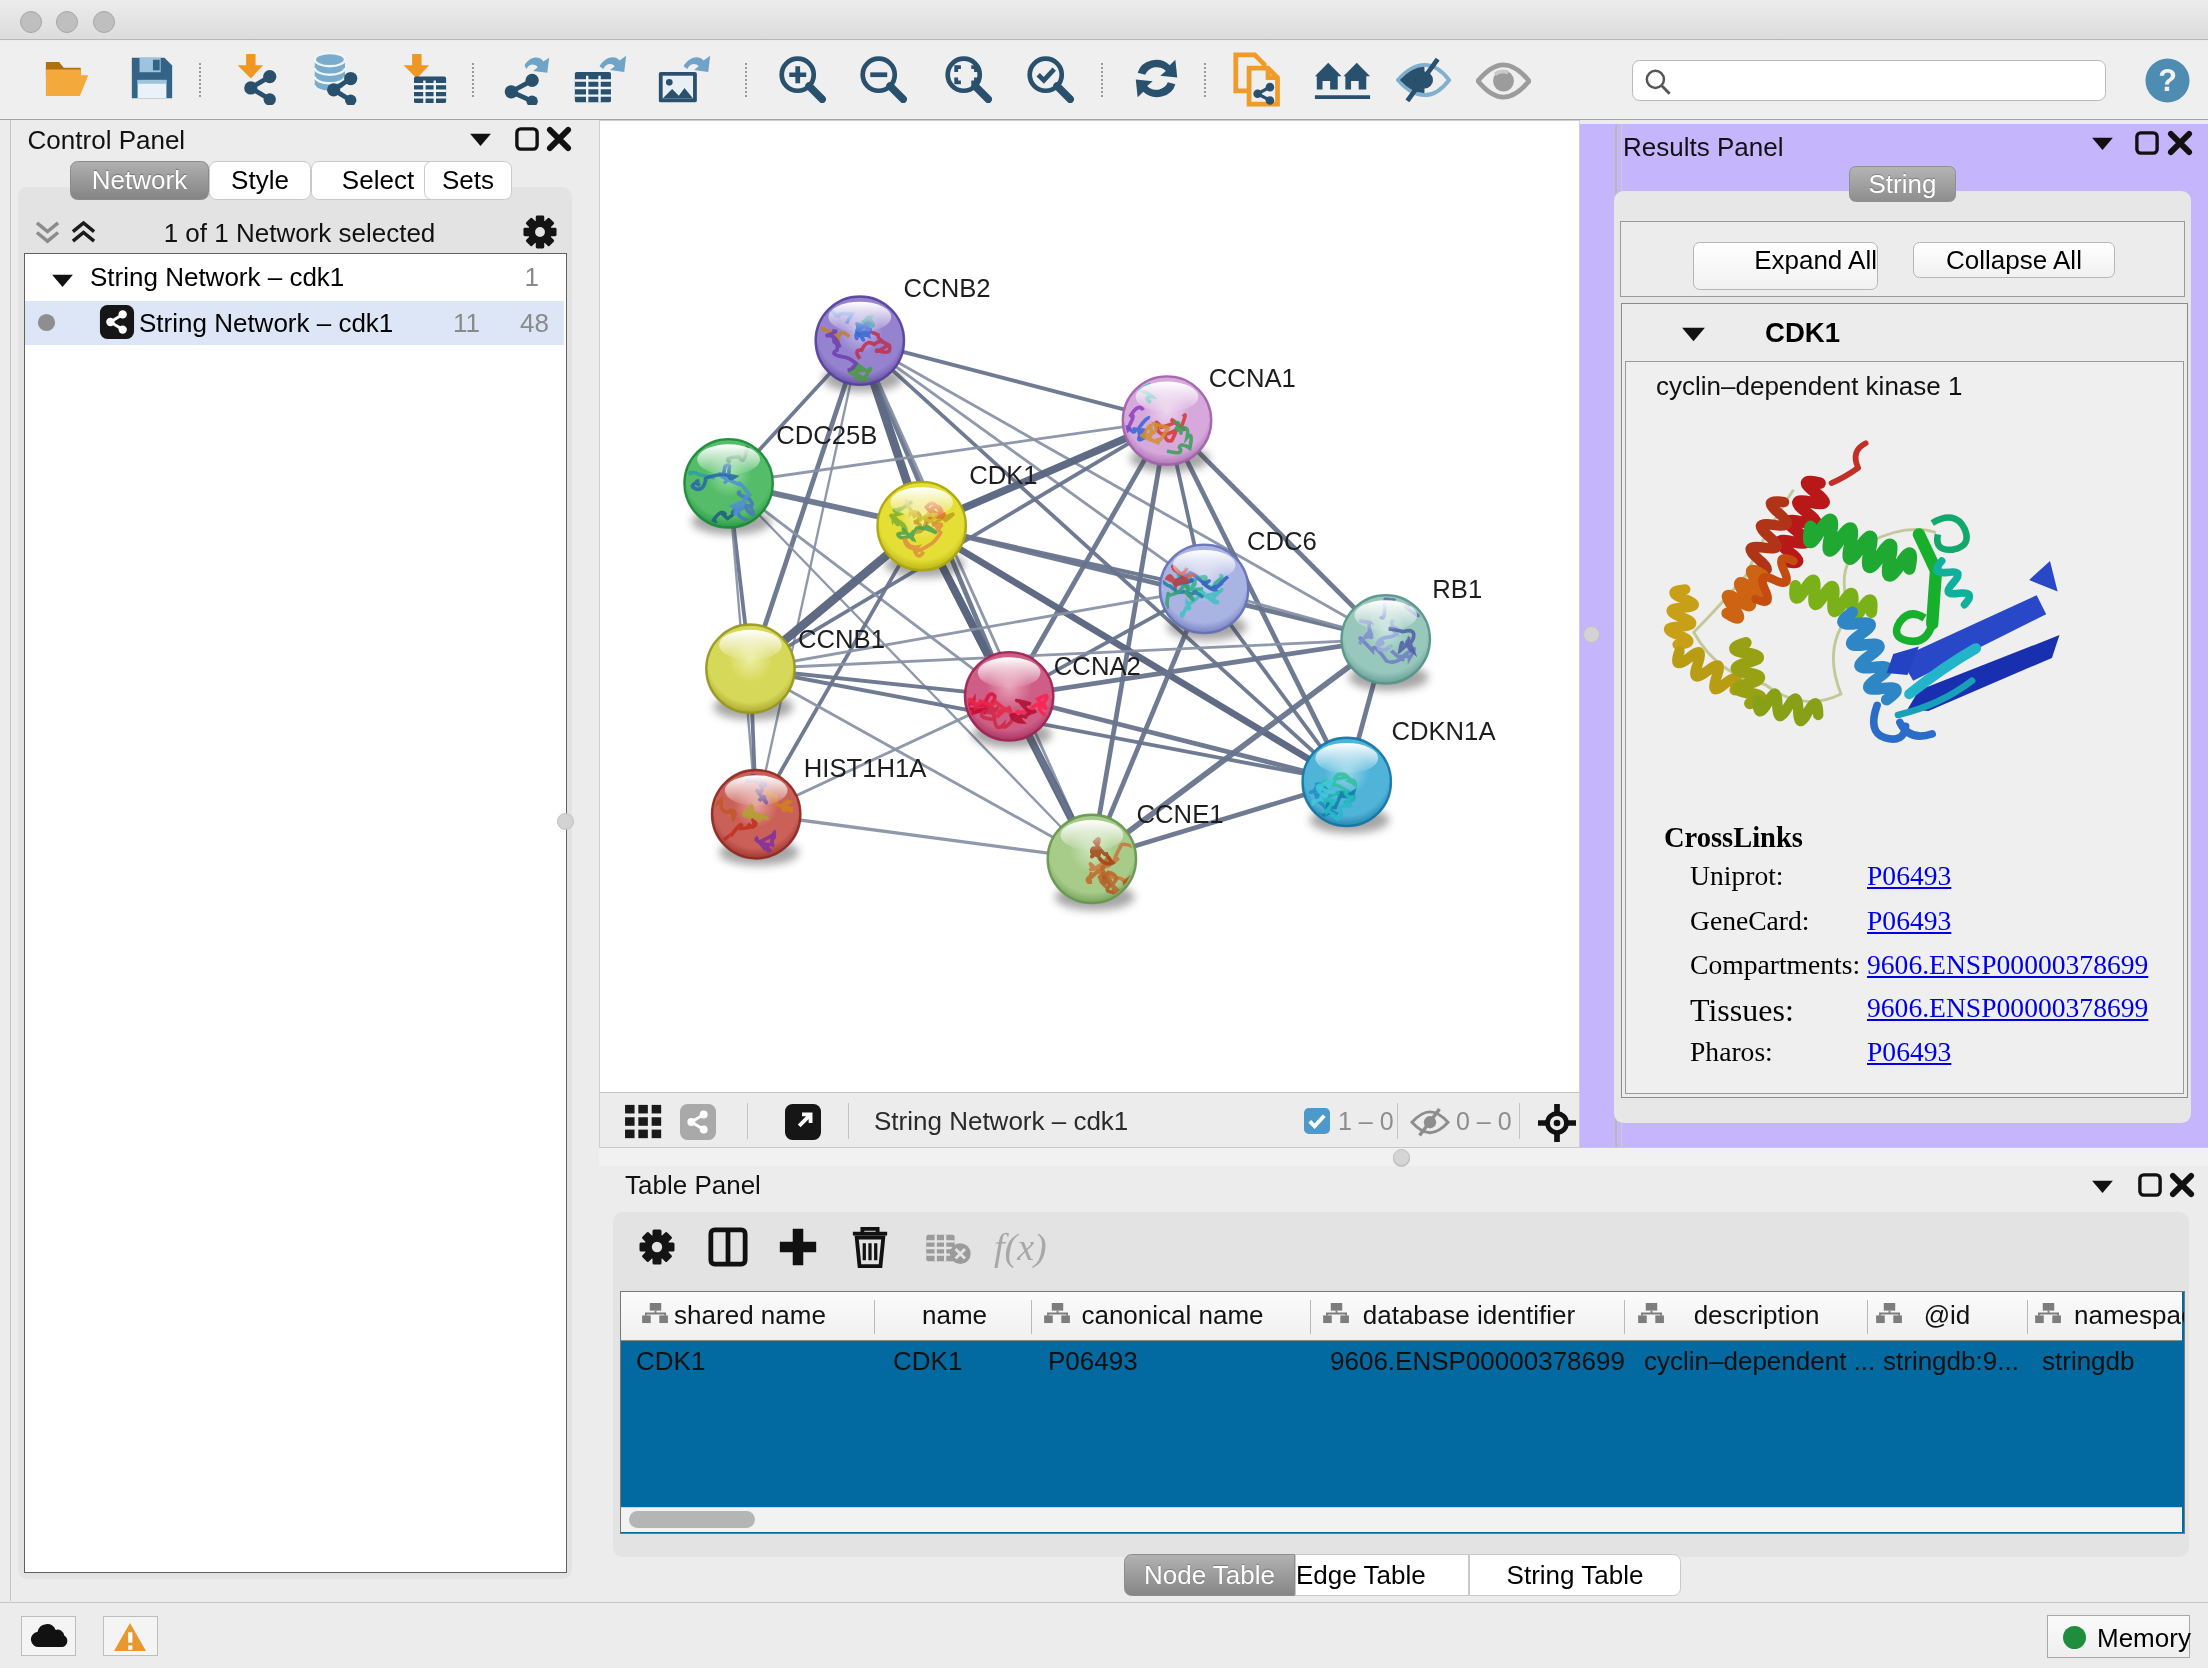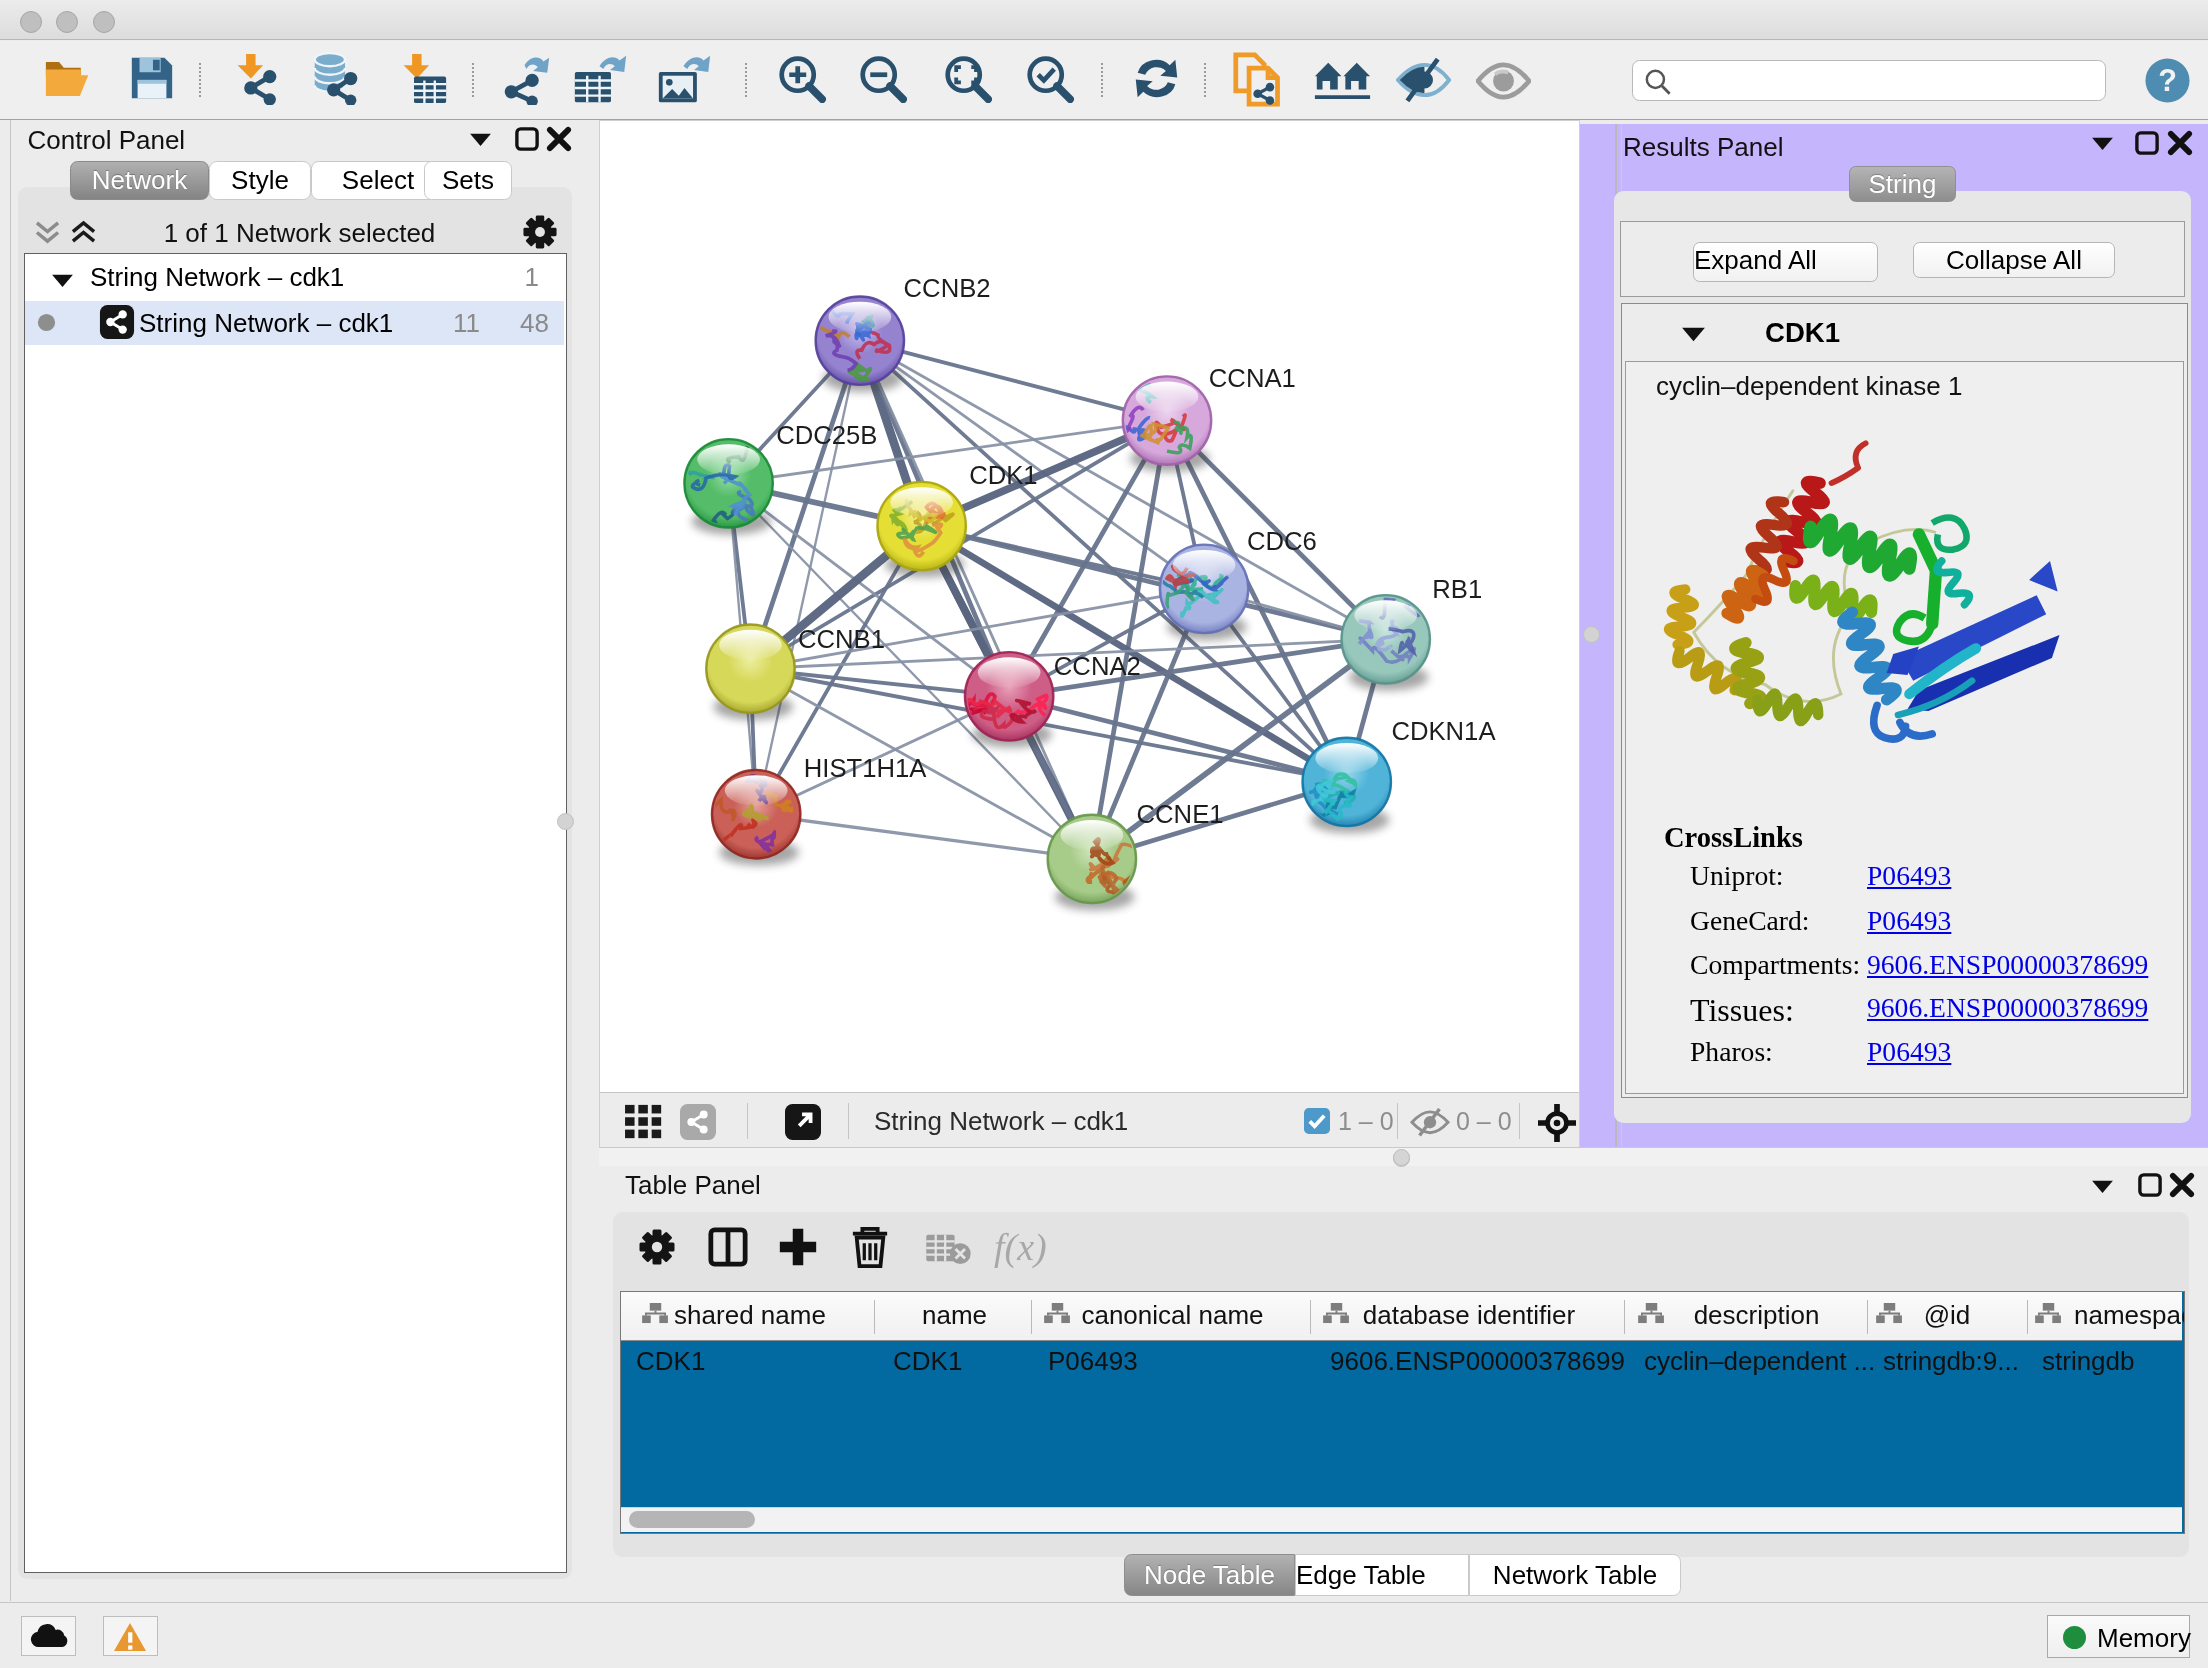--- a/index.html
+++ b/index.html
@@ -693,21 +693,21 @@
   <svg class="abs" style="left:587px;top:5.7px" width="26" height="26" viewBox="0 0 27 27">
       <path d="M4 4 L23 23 M23 4 L4 23" stroke="#111" stroke-width="6" stroke-linecap="round"></path>
     </svg>
 
   <div class="abs" style="left:35px;top:0px;width:1.9px;height:1027px;background:#b9b9b9"></div>
     <div class="abs" style="left:41px;top:0px;width:1px;height:1027px;background:#cccccc"></div>
     <div id="rpcontainer"></div>
   <div class="abs" style="left:269px;top:42px;width:107px;height:36px;border-radius:6.7px;background:linear-gradient(#b4b4b4,#8e8e8e);border:1px solid #909090;color:#fff;font-size:26px;text-align:center;line-height:35px;text-shadow:0 -1px 1px rgba(0,0,0,0.25)">String</div>
 
   <div class="abs" style="left:40px;top:97px;width:565px;height:76px;border:1px solid #9a9a9a;background:#ececec"></div>
-  <div class="abs" style="left:113px;top:118px;width:185px;height:40px;background:linear-gradient(#ffffff,#f1f1f1);border:1px solid #b6b6b6;border-radius:6.7px;font-size:26px;text-align:left;line-height:34px;color:#000">Expand All</div>
+  <div class="abs" style="left:113px;top:118px;width:185px;height:48px;background:linear-gradient(#ffffff,#f1f1f1);border:1px solid #b6b6b6;border-radius:6.7px;font-size:26px;text-align:right;line-height:34px;color:#000">Expand All</div>
   <div class="abs" style="left:333px;top:118px;width:202px;height:36px;background:linear-gradient(#ffffff,#f1f1f1);border:1px solid #b6b6b6;border-radius:6.7px;font-size:26px;text-align:center;line-height:34px;color:#000">Collapse All</div>
 
   <div class="abs" style="left:41px;top:179px;width:567px;height:795px;border:1px solid #8a8a8a;background:#ececec"></div>
   <svg class="abs" style="left:100px;top:201px" width="27" height="19" viewBox="0 0 28 20">
       <path d="M2 3 h24 L14 17 z" fill="#111"></path>
     </svg>
   <div class="abs" style="left:185px;top:193px;width:171px;font-size:27.6px;font-weight:bold;color:#000">CDK1</div>
   <div class="abs" style="left:45px;top:237px;width:559px;height:733px;border:1px solid #9a9a9a;background:#efefef"></div>
   <div class="abs" style="left:76px;top:247px;font-size:26px;color:#111">cyclin–dependent kinase 1</div>
 
@@ -856,21 +856,21 @@
       <rect x="0" y="13" width="9" height="8" fill="#7d7d7d"></rect>
       <rect x="18" y="13" width="9" height="8" fill="#7d7d7d"></rect>
       <path d="M14 8 v3 M4 13 v-2 h20 v2" stroke="#7d7d7d" stroke-width="2" fill="none"></path>
     </g>
   </defs>
     </svg>
 
   
   <div class="abs" style="left:525px;top:405px;width:171px;height:42px;background:linear-gradient(#b2b2b2,#868686);border:1px solid #8e8e8e;border-radius:7.6px 0 0 7.6px;color:#fff;font-size:26px;text-align:center;line-height:40px;text-shadow:0 -1px 1px rgba(0,0,0,0.25)">Node Table</div>
   <div class="abs" style="left:696px;top:405px;width:174px;height:42px;background:#fff;border:1px solid #c9c9c9;color:#000;font-size:26px;line-height:40px">Edge Table</div>
-  <div class="abs" style="left:870px;top:405px;width:212px;height:42px;background:#fff;border:1px solid #c9c9c9;border-radius:0 7.6px 7.6px 0;color:#000;font-size:26px;text-align:center;line-height:40px">Network Table</div>
+  <div class="abs" style="left:870px;top:405px;width:212px;height:42px;background:#fff;border:1px solid #c9c9c9;border-radius:0 7.6px 7.6px 0;color:#000;font-size:26px;text-align:center;line-height:40px">String Table</div>
 </div>
 
 <div class="abs" style="left:599px;top:1147px;width:1609px;height:1px;background:#c9c9c9;z-index:8"></div>
 <div class="abs" style="left:599px;top:1148px;width:1609px;height:18px;background:#f1f1f1;z-index:8"></div>
 <div class="abs" style="left:1393px;top:1149px;width:17px;height:17px;border-radius:50%;background:#d5d5d5;border:1px solid #bdbdbd;z-index:9"></div>
 <div class="abs" style="left:9.5px;top:120px;width:1px;height:1481px;background:#c4c4c4"></div>
 <div id="bottombar">
   <div class="abs" style="left:21px;top:13.3px;width:55px;height:40px;background:#f4f4f4;border:1.9px solid #bdbdbd">
     <svg style="position:absolute;left:7.6px;top:6.7px" width="38" height="27" viewBox="0 0 40 28">
       <path d="M10 24 a8 8 0 0 1 -2 -16 a10 10 0 0 1 19 -2 a7 7 0 0 1 9 6 a6.5 6.5 0 0 1 -2 12 z" fill="#111"></path>

